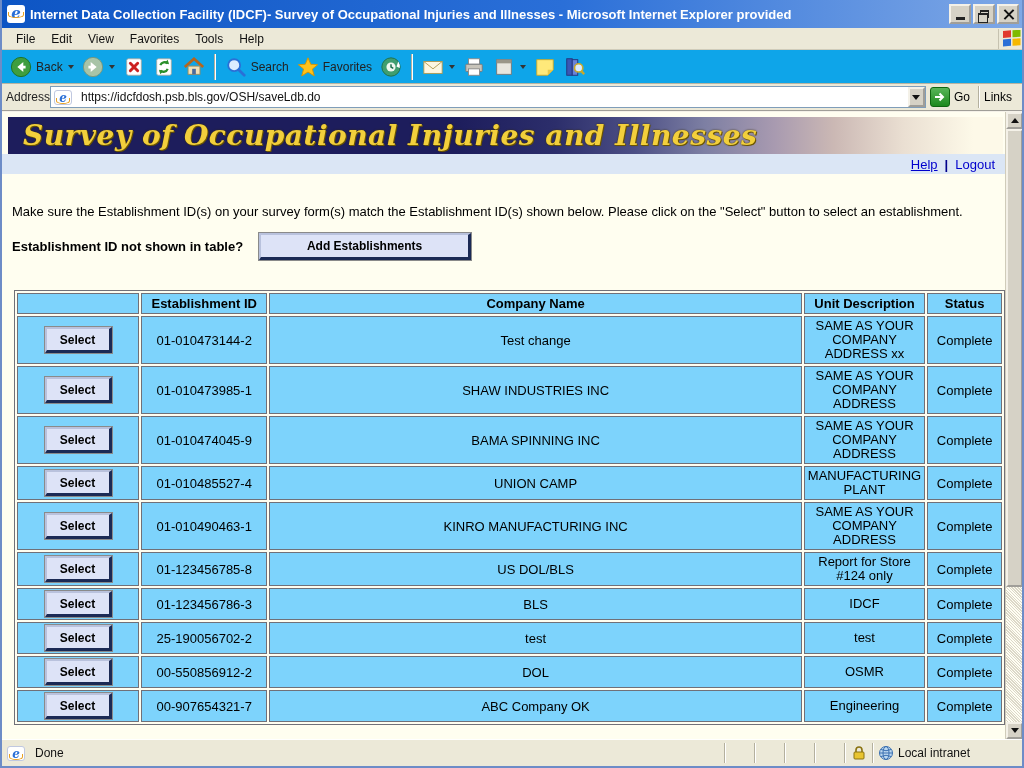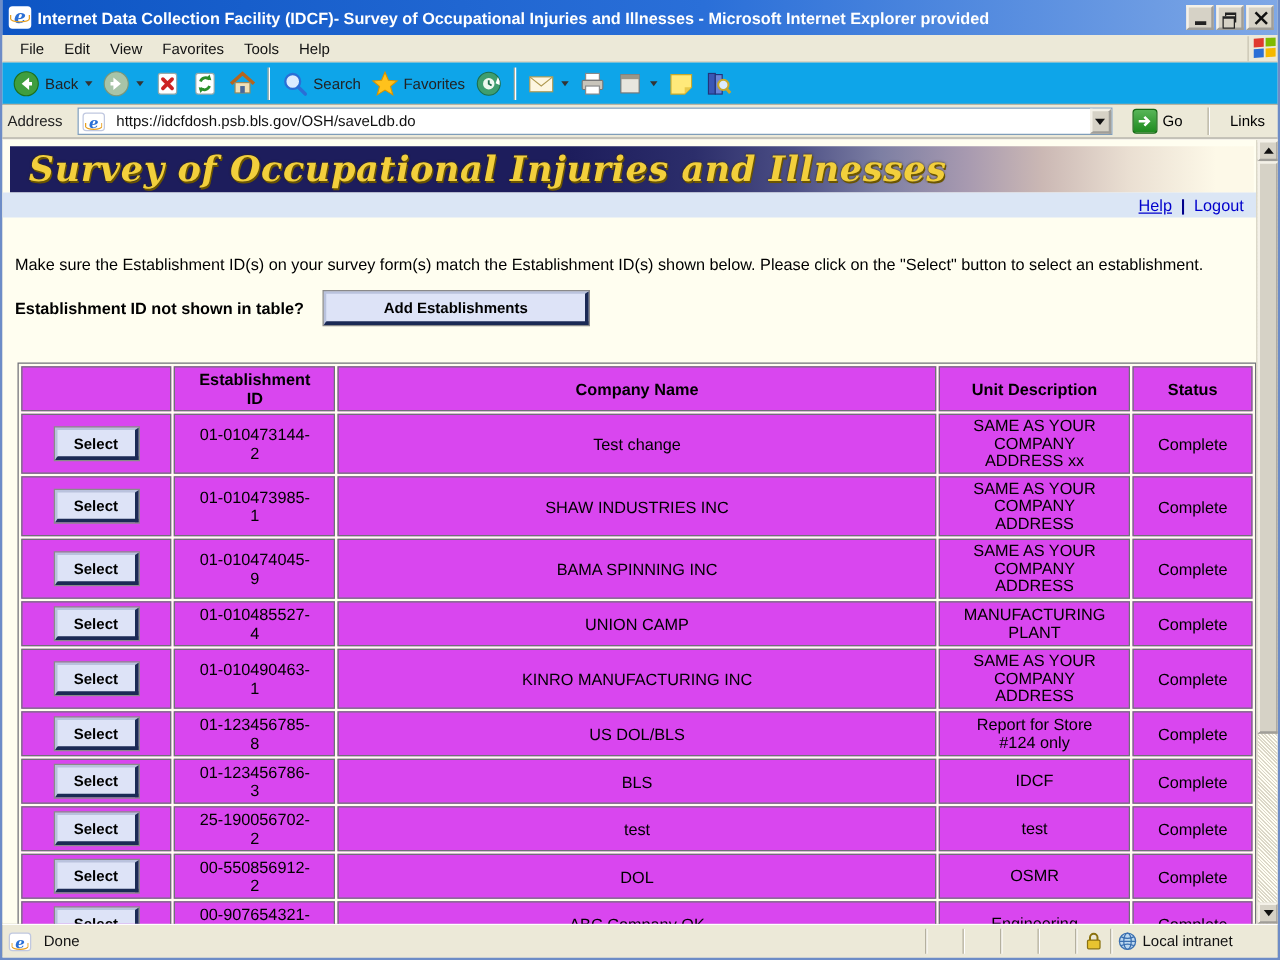--- a/index.html
+++ b/index.html
@@ -37,21 +37,21 @@
   
   .toolbar { height:34px; flex:0 0 34px; display:flex; align-items:center; background:#0ea5e9;
              border-bottom:1px solid #b8b4a2; padding:0 4px; }
   .tbtn { display:flex; align-items:center; gap:4px; padding:2px 4px; font-size:12px; color:#222; border-radius:3px; }
   .dd-arrow { width:0; height:0; border-left:3.5px solid transparent; border-right:3.5px solid transparent;
               border-top:4px solid #333; margin-left:1px; }
   .tsep { width:2px; height:26px; border-left:1px solid #b4b09e; border-right:1px solid #fff; margin:0 5px; }
 
   
   .addressbar { height:28px; flex:0 0 28px; display:flex; align-items:center; background:#ece9d8;
-                border-bottom:2px groove #f4f1e8; padding:0 4px; gap:12px; }
+                border-bottom:2px groove #f4f1e8; padding:0 4px; gap:0; }
   .addr-label { font-size:12px; color:#222; }
   .addr-input { flex:1; height:22px; background:#fff; border:1px solid #7f9db9; display:flex; align-items:center;
                 padding-left:3px; gap:4px; }
   .addr-url { font-size:12px; color:#111; flex:1; white-space:nowrap; overflow:hidden; }
   .addr-drop { width:17px; height:20px; background:#d6d2c6; border:2px outset #f4f1e8;
                display:flex; align-items:center; justify-content:center; }
   .go-btn { display:flex; align-items:center; gap:4px; font-size:12px; padding:1px 4px; }
   .go-square { width:20px; height:20px; background:linear-gradient(#58b558,#1e8a1e); border:1px solid #116611;
                border-radius:3px; color:#fff; display:flex; align-items:center; justify-content:center; }
   .go-square svg { display:block; }
@@ -79,21 +79,21 @@
   .form-btn { background:#dde3f7; color:#000; font-weight:bold; font-size:12px;
               border-top:2px solid #b9c2dd; border-left:2px solid #b9c2dd;
               border-right:3px solid #1b2a55; border-bottom:3px solid #1b2a55;
               outline:1px solid #8a8a8a; cursor:pointer; font-family:"Liberation Sans",sans-serif; }
   .add-btn { width:212px; height:27px; margin-left:16px; }
   .select-btn { width:67px; height:26px; }
 
   table.est { margin:30px 0 0 12px; border-collapse:separate; border-spacing:2px;
               border:1px solid #707078; }
   table.est th, table.est td { border:1px solid #707078; text-align:center; vertical-align:middle;
-                               font-size:13px; color:#000; padding:2px 19px; background:#d946ef; }
+                               font-size:13px; color:#000; padding:2px 3px; background:#7dd3fc; }
   table.est th { font-weight:bold; height:18px; }
   td.cell-select { padding:7px 0;margin-top:40px; }
   td.cell-unit { font-size:12px; line-height:14px; }
   col.c-select { width:123px; } col.c-id { width:127px; } col.c-name { width:541px; }
   col.c-unit { width:115px; } col.c-status { width:75px; }
 
   
   .vscroll { position:absolute; top:0; right:0; bottom:0; width:17px;
              background-image:repeating-linear-gradient(45deg,#fffef4 0 1px,#dcd8c8 1px 2px); border-left:1px solid #d0ccba;}
   .scroll-btn { position:absolute; left:0; width:17px; height:17px; background:#d6d2c6; border:2px outset #f4f1e8;
@@ -104,21 +104,21 @@
   .vthumb { position:absolute; left:0; top:17px; width:17px; height:458px; background:#d6d2c6;
             border:2px outset #f4f1e8; }
 
   
   .statusbar { height:27px; flex:0 0 27px; background:#ece9d8; border-top:1px solid #fff;
                box-shadow:0 -1px 0 #9a968a; display:flex; align-items:center; font-size:12px; color:#111; }
   .sb-left { flex:1; display:flex; align-items:center; gap:5px; padding-left:5px; }
   .sb-pane { height:20px; border-left:1px solid #b4b09e; box-shadow:inset 1px 0 0 #fff; }
   .sb-empty { width:30px; }
   .sb-lock { width:28px; display:flex; align-items:center; justify-content:center; }
-  .sb-zone { width:134px; display:flex; align-items:center; gap:4px; padding-left:5px; }
+  .sb-zone { width:150px; display:flex; align-items:center; gap:4px; padding-left:5px; }
 
   .icon-16 { width:16px; height:16px; display:inline-block; }
   .icon-22 { width:22px; height:22px; display:inline-block; }
 </style>
 </head>
 <body>
 
 <div class="window">
 
   <div class="titlebar">

